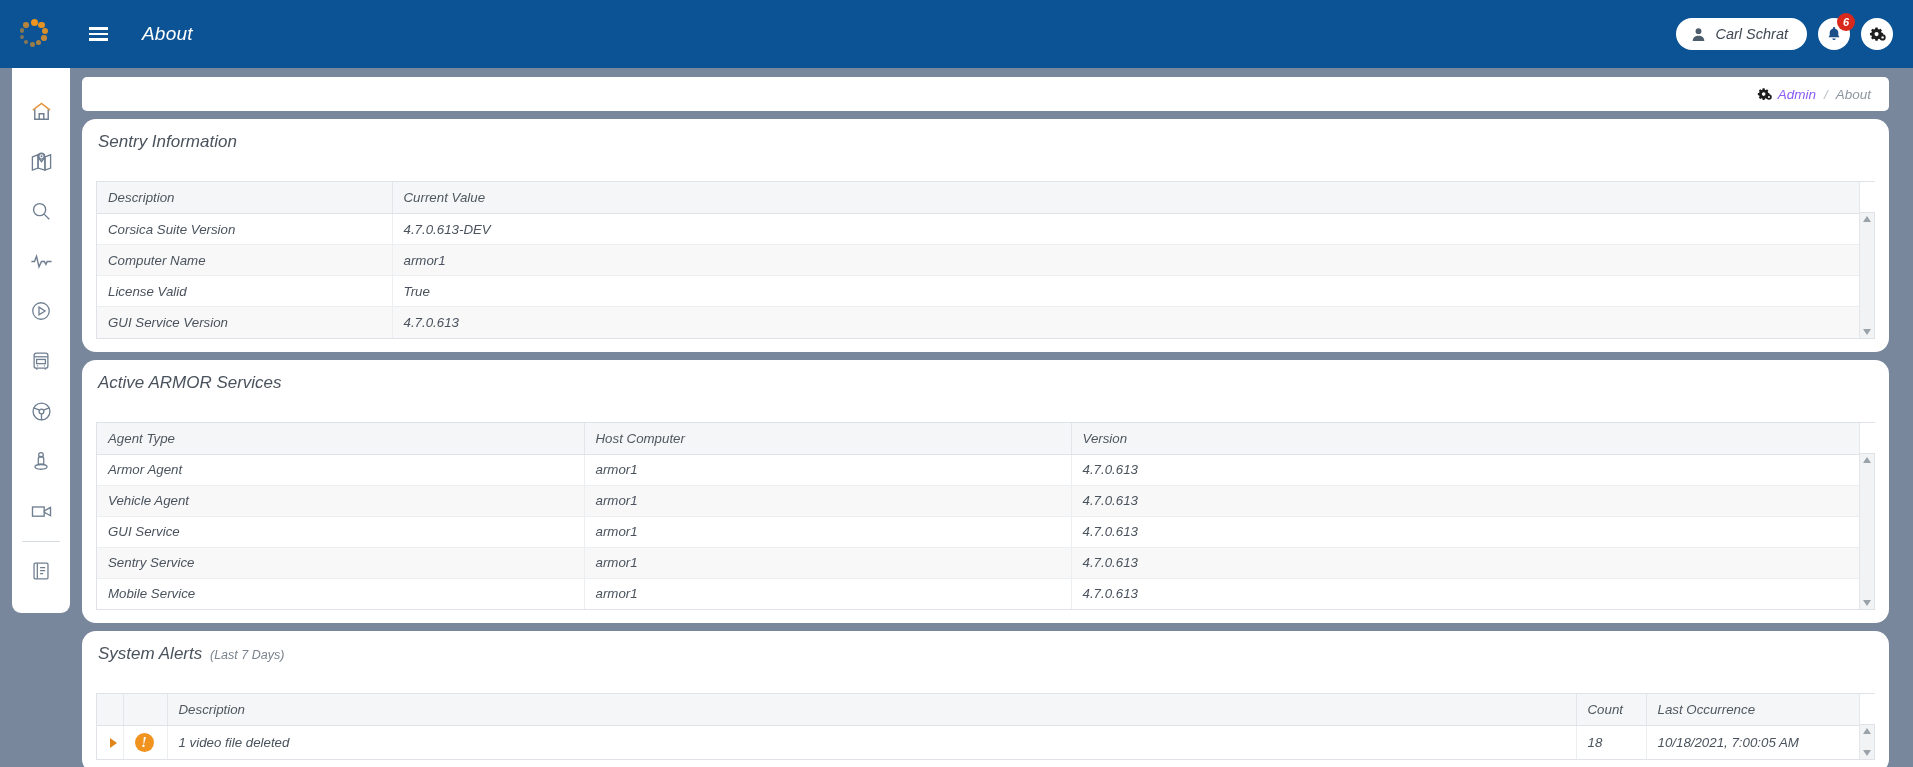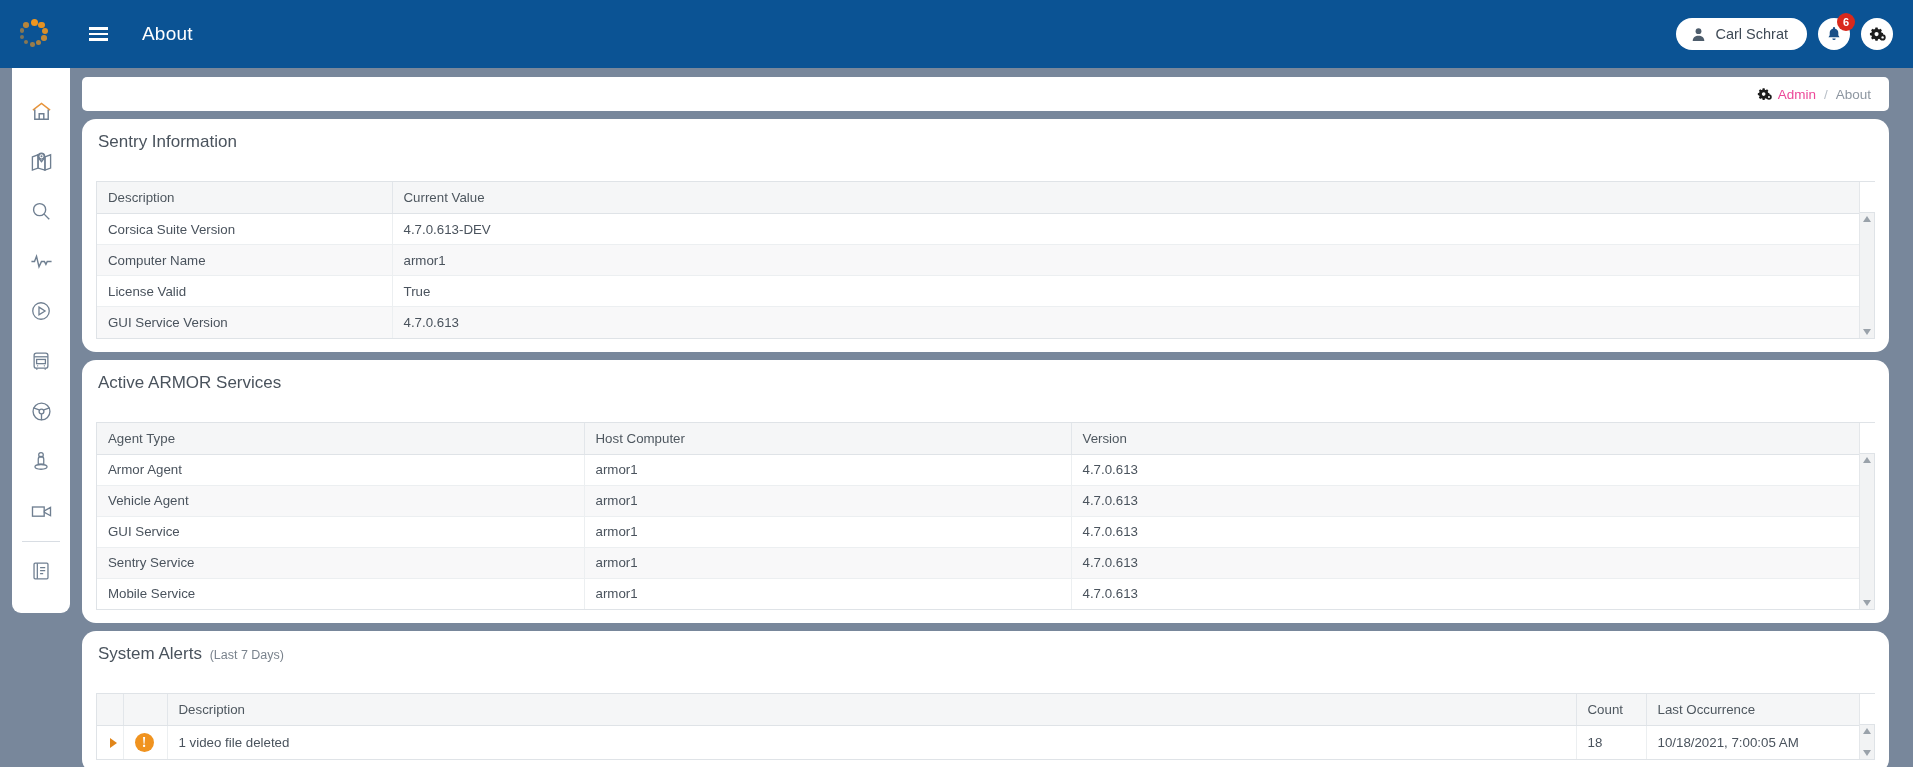--- a/index.html
+++ b/index.html
@@ -9,20 +9,21 @@
     width: 1913px; height: 767px;
     overflow: hidden;
     background: #78879b;
     font-family: "Liberation Sans", sans-serif;
     -webkit-font-smoothing: antialiased;
   }
   .app {
     position: relative;
     width: 1913px; height: 767px;
     background: #78879b;
+    font-style: italic;
   }
 
   
   .topbar {
     position: absolute; top: 0; left: 0;
     width: 1913px; height: 68px;
     background: #0b5394;
     display: flex; align-items: center;
     z-index: 30;
   }
@@ -96,21 +97,21 @@
     padding: 9px 12px 0 0;
   }
 
   
   .crumb-card {
     height: 34px; background: #fff; border-radius: 5px;
     display: flex; align-items: center; justify-content: flex-end;
     padding-right: 18px; margin-bottom: 8px;
   }
   .crumb { display: flex; align-items: center; font-size: 13.5px; gap: 3px; }
-  .crumb .cb-link { color: #ec4899; cursor: pointer; }
+  .crumb .cb-link { color: #8b5cf6; cursor: pointer; }
   .crumb .cb-sep { color: #b9c0c8; margin: 0 5px; }
   .crumb .cb-cur { color: #8d96a0; }
 
   
   .panel {
     background: #fff; border-radius: 14px;
     margin-bottom: 8px;
     padding: 10px 14px 13px 14px;
   }
   .panel-title {

